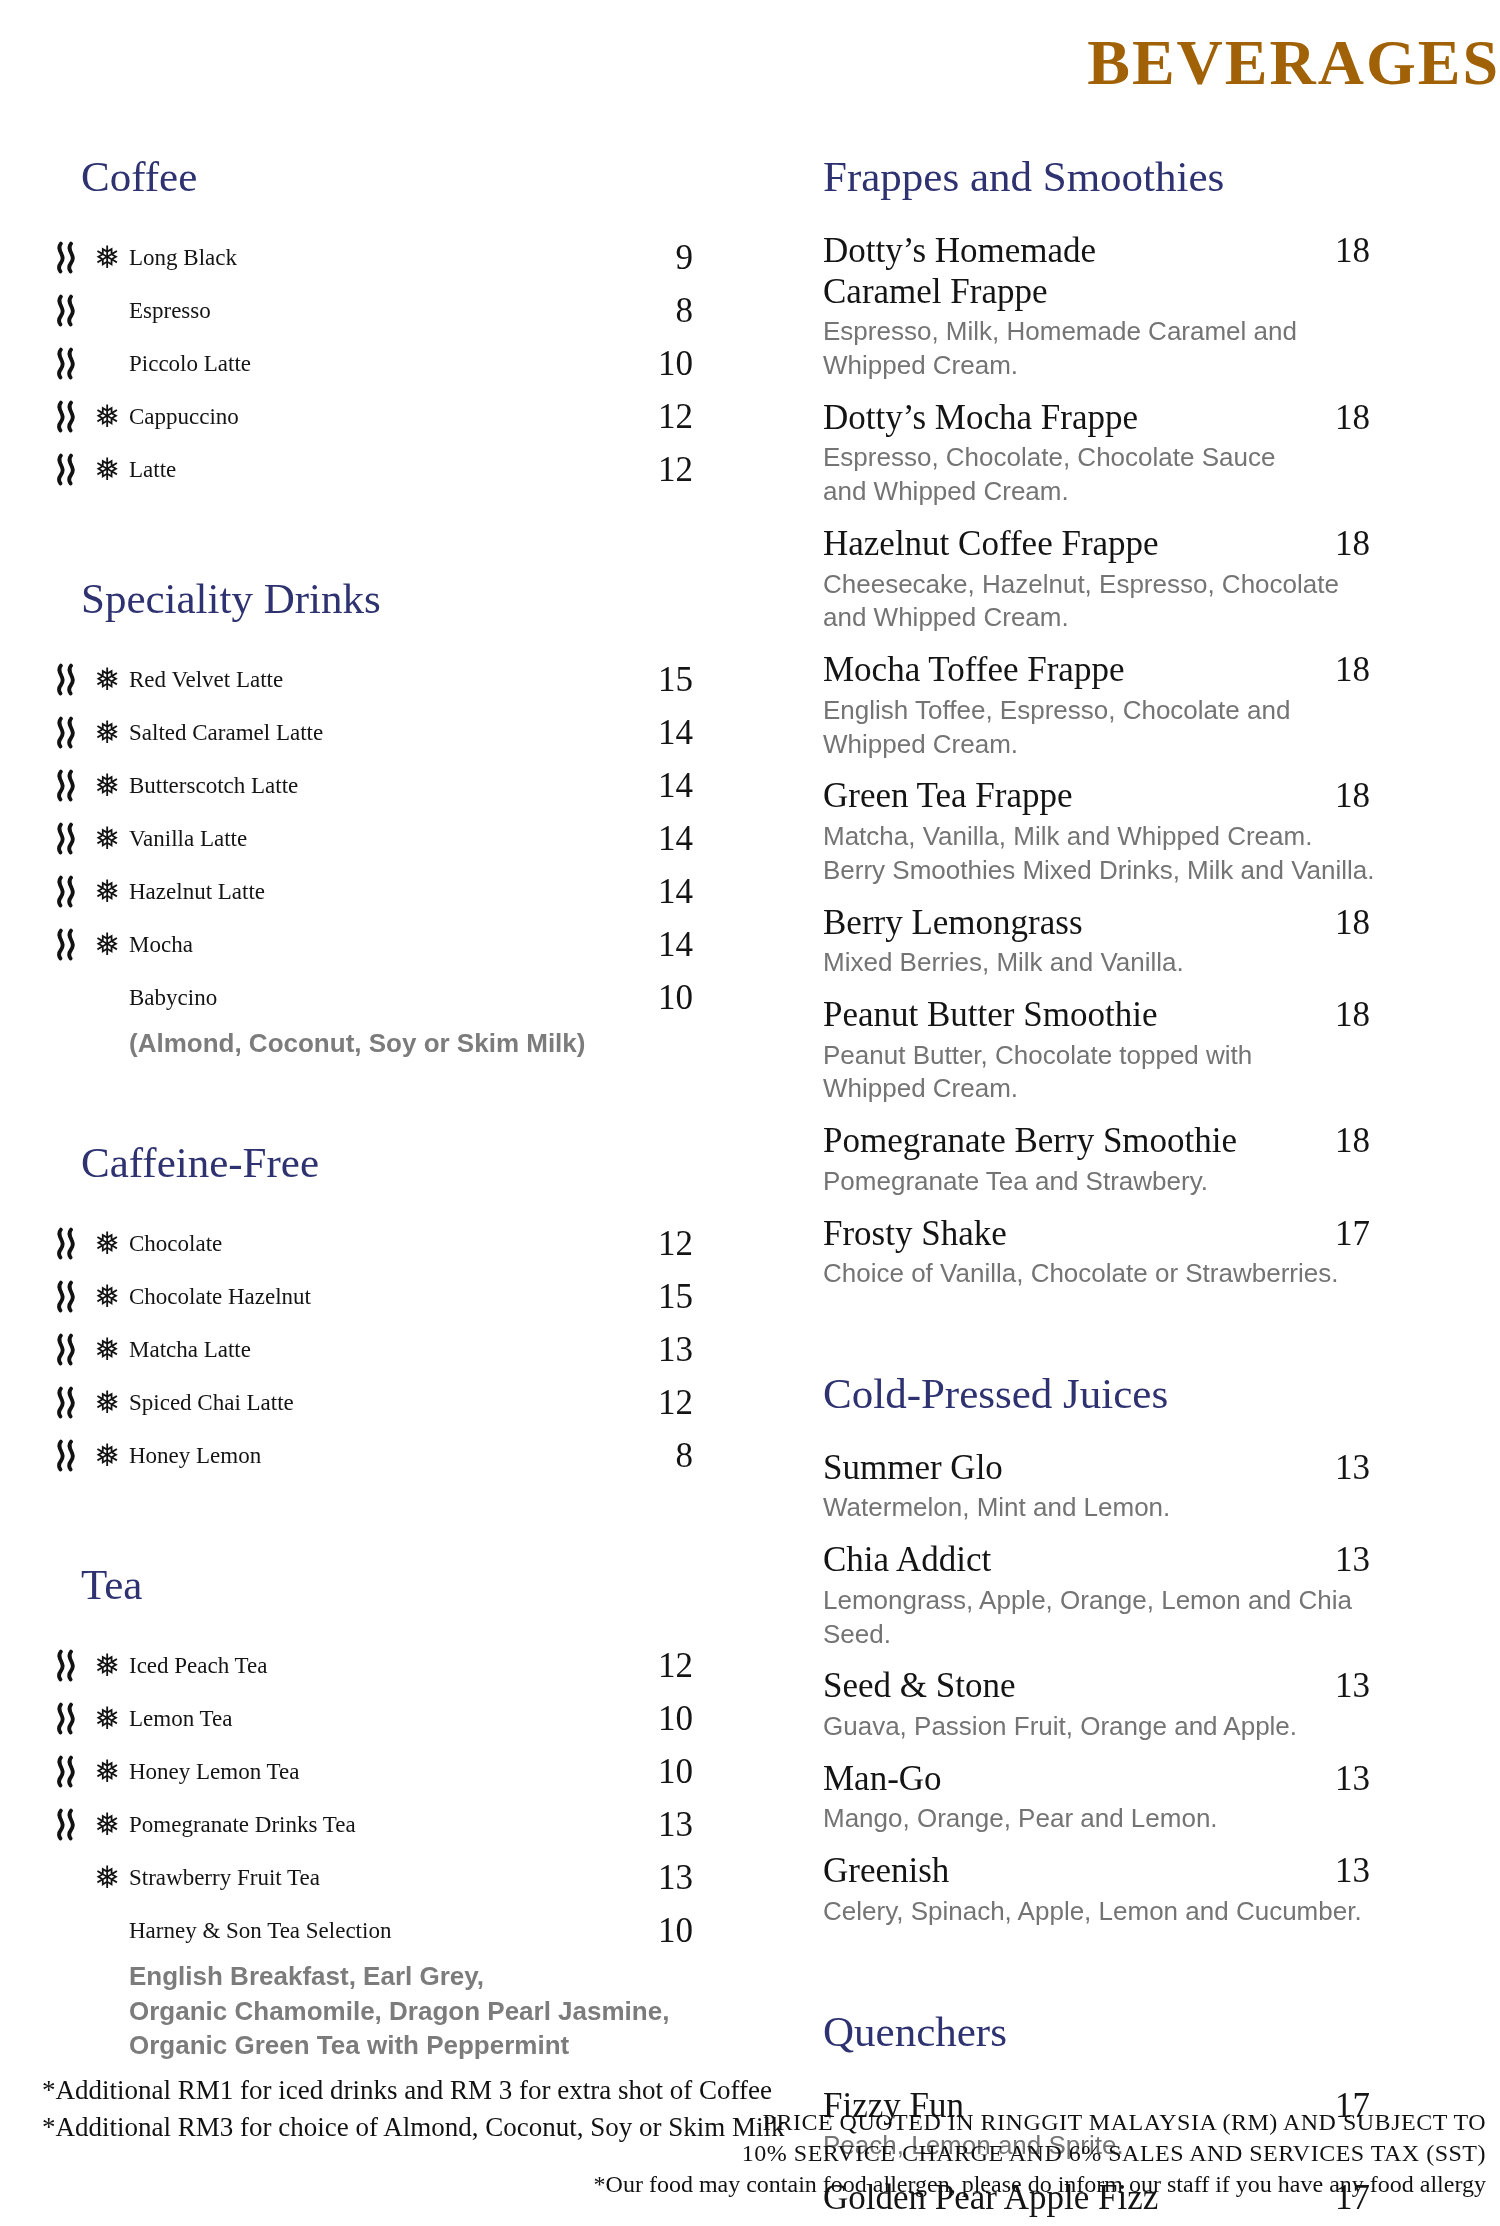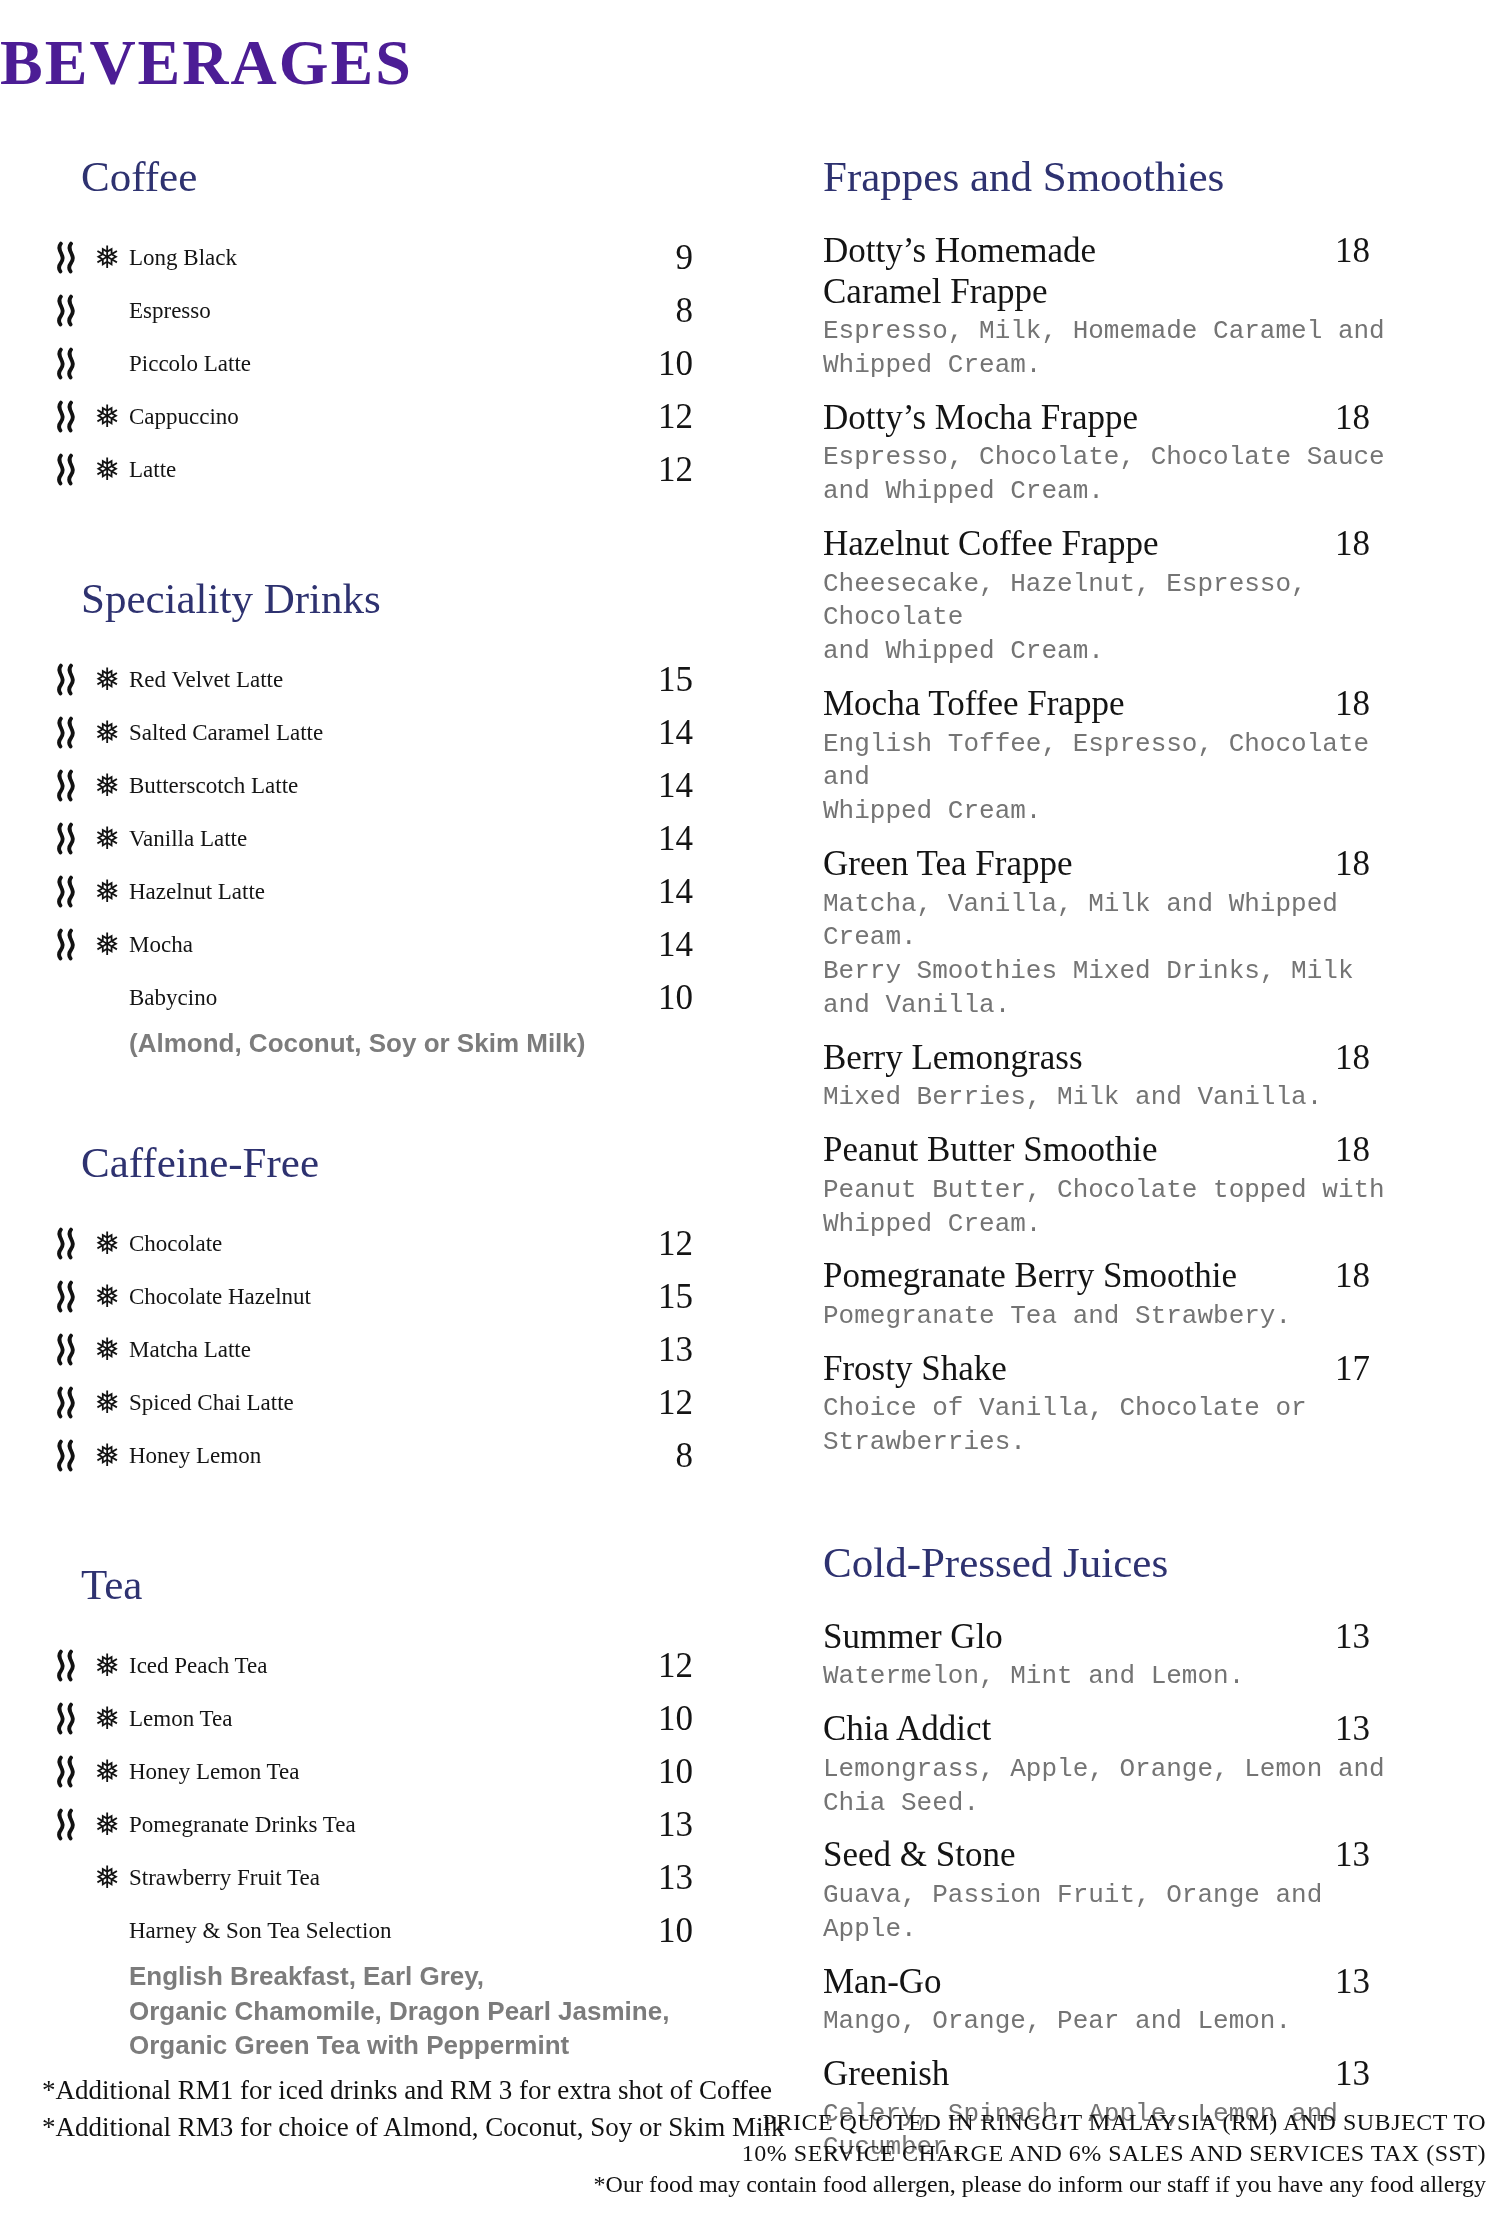--- a/index.html
+++ b/index.html
@@ -1,19 +1,19 @@
 <!DOCTYPE html>
 <html><head>
 <meta charset="utf-8">
 <style>
   html,body{margin:0;padding:0;background:#ffffff;}
   .page{position:relative;width:1500px;height:2226px;background:#ffffff;overflow:hidden;
         font-family:"Liberation Serif","DejaVu Serif",serif;color:#141414;}
-  .title{margin:26px 0 0 0;text-align:left;font-size:64px;font-weight:bold;
-         color:#4c1d95;letter-spacing:2px;}
+  .title{margin:26px 0 0 0;text-align:right;font-size:64px;font-weight:bold;
+         color:#a16207;letter-spacing:2px;}
   .columns{display:flex;align-items:flex-start;padding:52px 95px 0 45px;gap:130px;}
   .col-left{width:648px;flex:none;}
   .col-right{flex:1;min-width:0;}
   .heading{font-size:43px;color:#2e3270;margin:0 0 30px 36px;font-weight:normal;}
   .col-right .heading{margin-left:0;}
   .sec{margin:0;}
   .sec + .sec .heading{margin-top:78px;}
   
   .row{display:flex;align-items:center;height:53px;}
   .ic{flex:none;display:inline-flex;align-items:center;justify-content:center;}
@@ -23,21 +23,21 @@
   .steam path{fill:none;stroke:#121212;stroke-width:4.2;stroke-linecap:round;}
   .nm{flex:1;font-size:23px;white-space:pre-line;line-height:1.1;}
   .pr{flex:none;width:78px;text-align:right;font-size:35px;}
   .note{margin:2px 0 0 84px;font-family:"Liberation Sans","DejaVu Sans",sans-serif;
         font-size:26px;color:#7c7c7c;line-height:1.32;white-space:pre-line;font-weight:bold;}
   
   .r-item{margin-bottom:15px;}
   .r-head{display:flex;align-items:flex-start;}
   .r-name{flex:1;font-size:35px;line-height:1.16;white-space:pre-line;}
   .r-price{flex:none;width:70px;text-align:left;font-size:35px;}
-  .r-desc{margin-top:3px;font-family:Liberation Mono, monospace;
+  .r-desc{margin-top:3px;font-family:Liberation Sans, sans-serif;
           font-size:26px;color:#747474;line-height:1.3;white-space:pre-line;}
   .footnotes{position:absolute;left:42px;bottom:80px;font-size:27px;line-height:37px;color:#111;}
   .footer{position:absolute;right:14px;bottom:26px;text-align:right;
           font-size:24px;line-height:31px;color:#111;}
   .footer .fl0,.footer .fl1{letter-spacing:0.5px;}
 </style>
 </head>
 <body>
 
 <div class="page">

